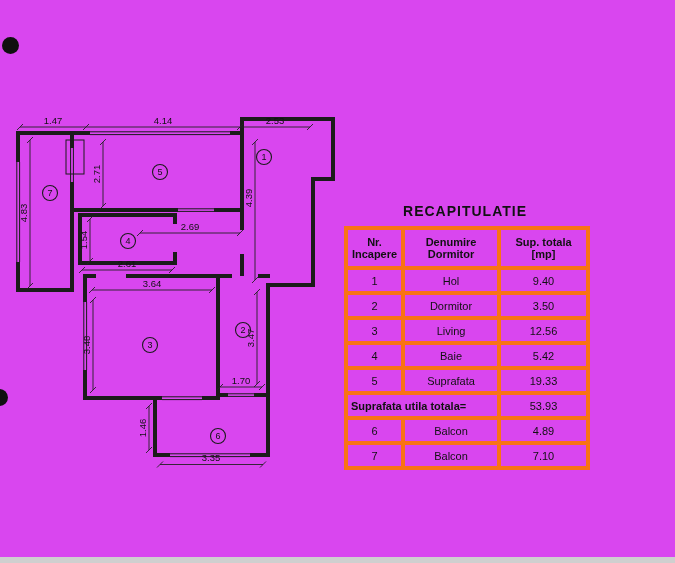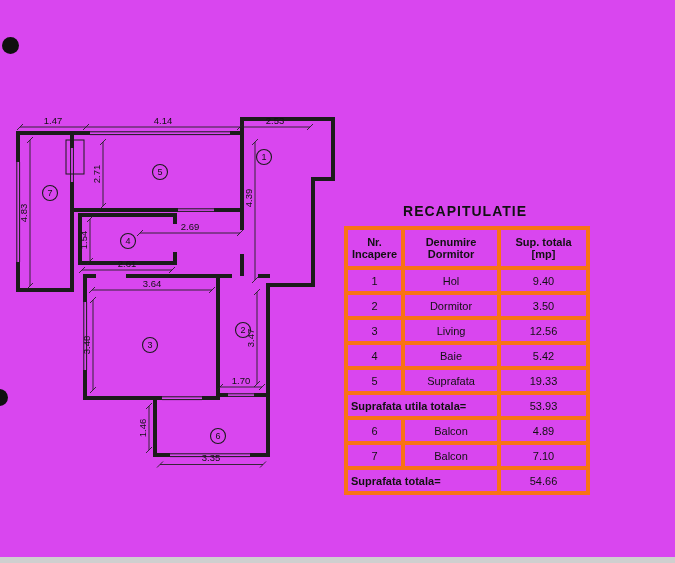--- a/index.html
+++ b/index.html
@@ -248,21 +248,17 @@
         <tr>
           <td class="c-nr">6</td>
           <td class="c-name">Balcon</td>
           <td class="c-area">4.89</td>
         </tr>
         <tr>
           <td class="c-nr">7</td>
           <td class="c-name">Balcon</td>
           <td class="c-area">7.10</td>
         </tr>
-        <tr>
-          <td colspan="2" class="tlabel">Suprafata totala=</td>
-          <td class="c-area">54.66</td>
-        </tr>
       </tbody>
     </table>
   </div>
 
 </div>
 
 </body></html>

